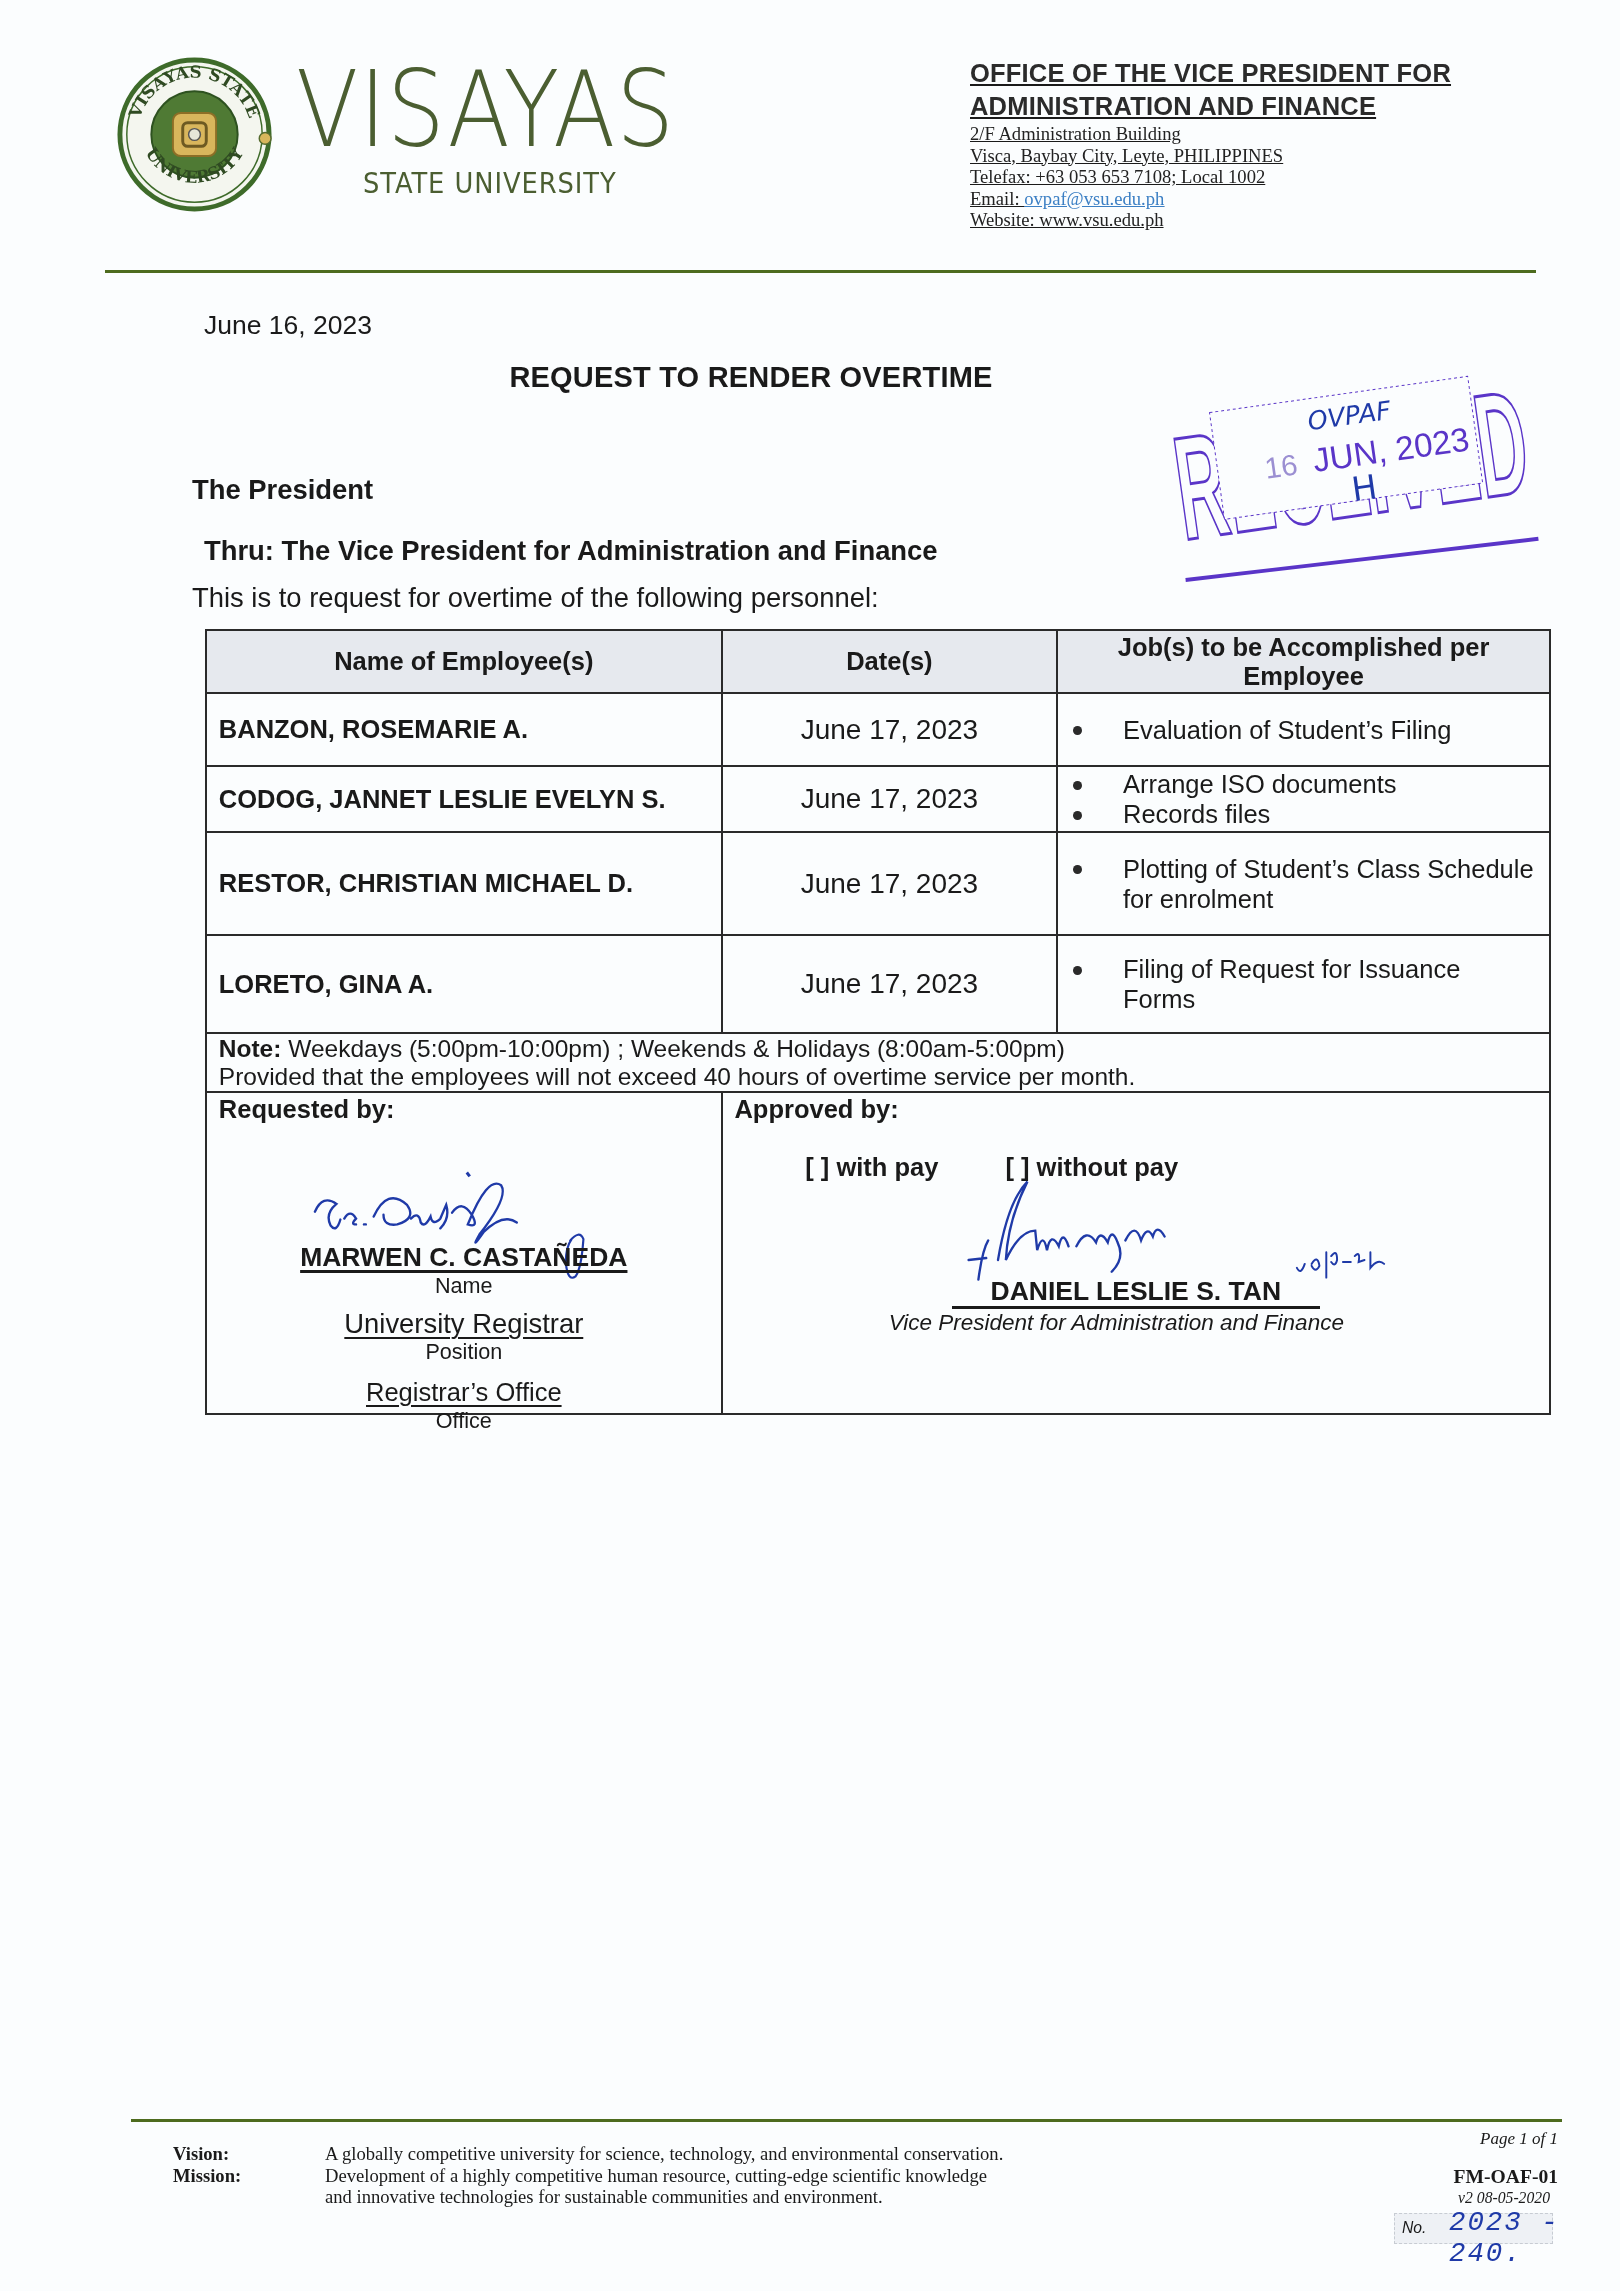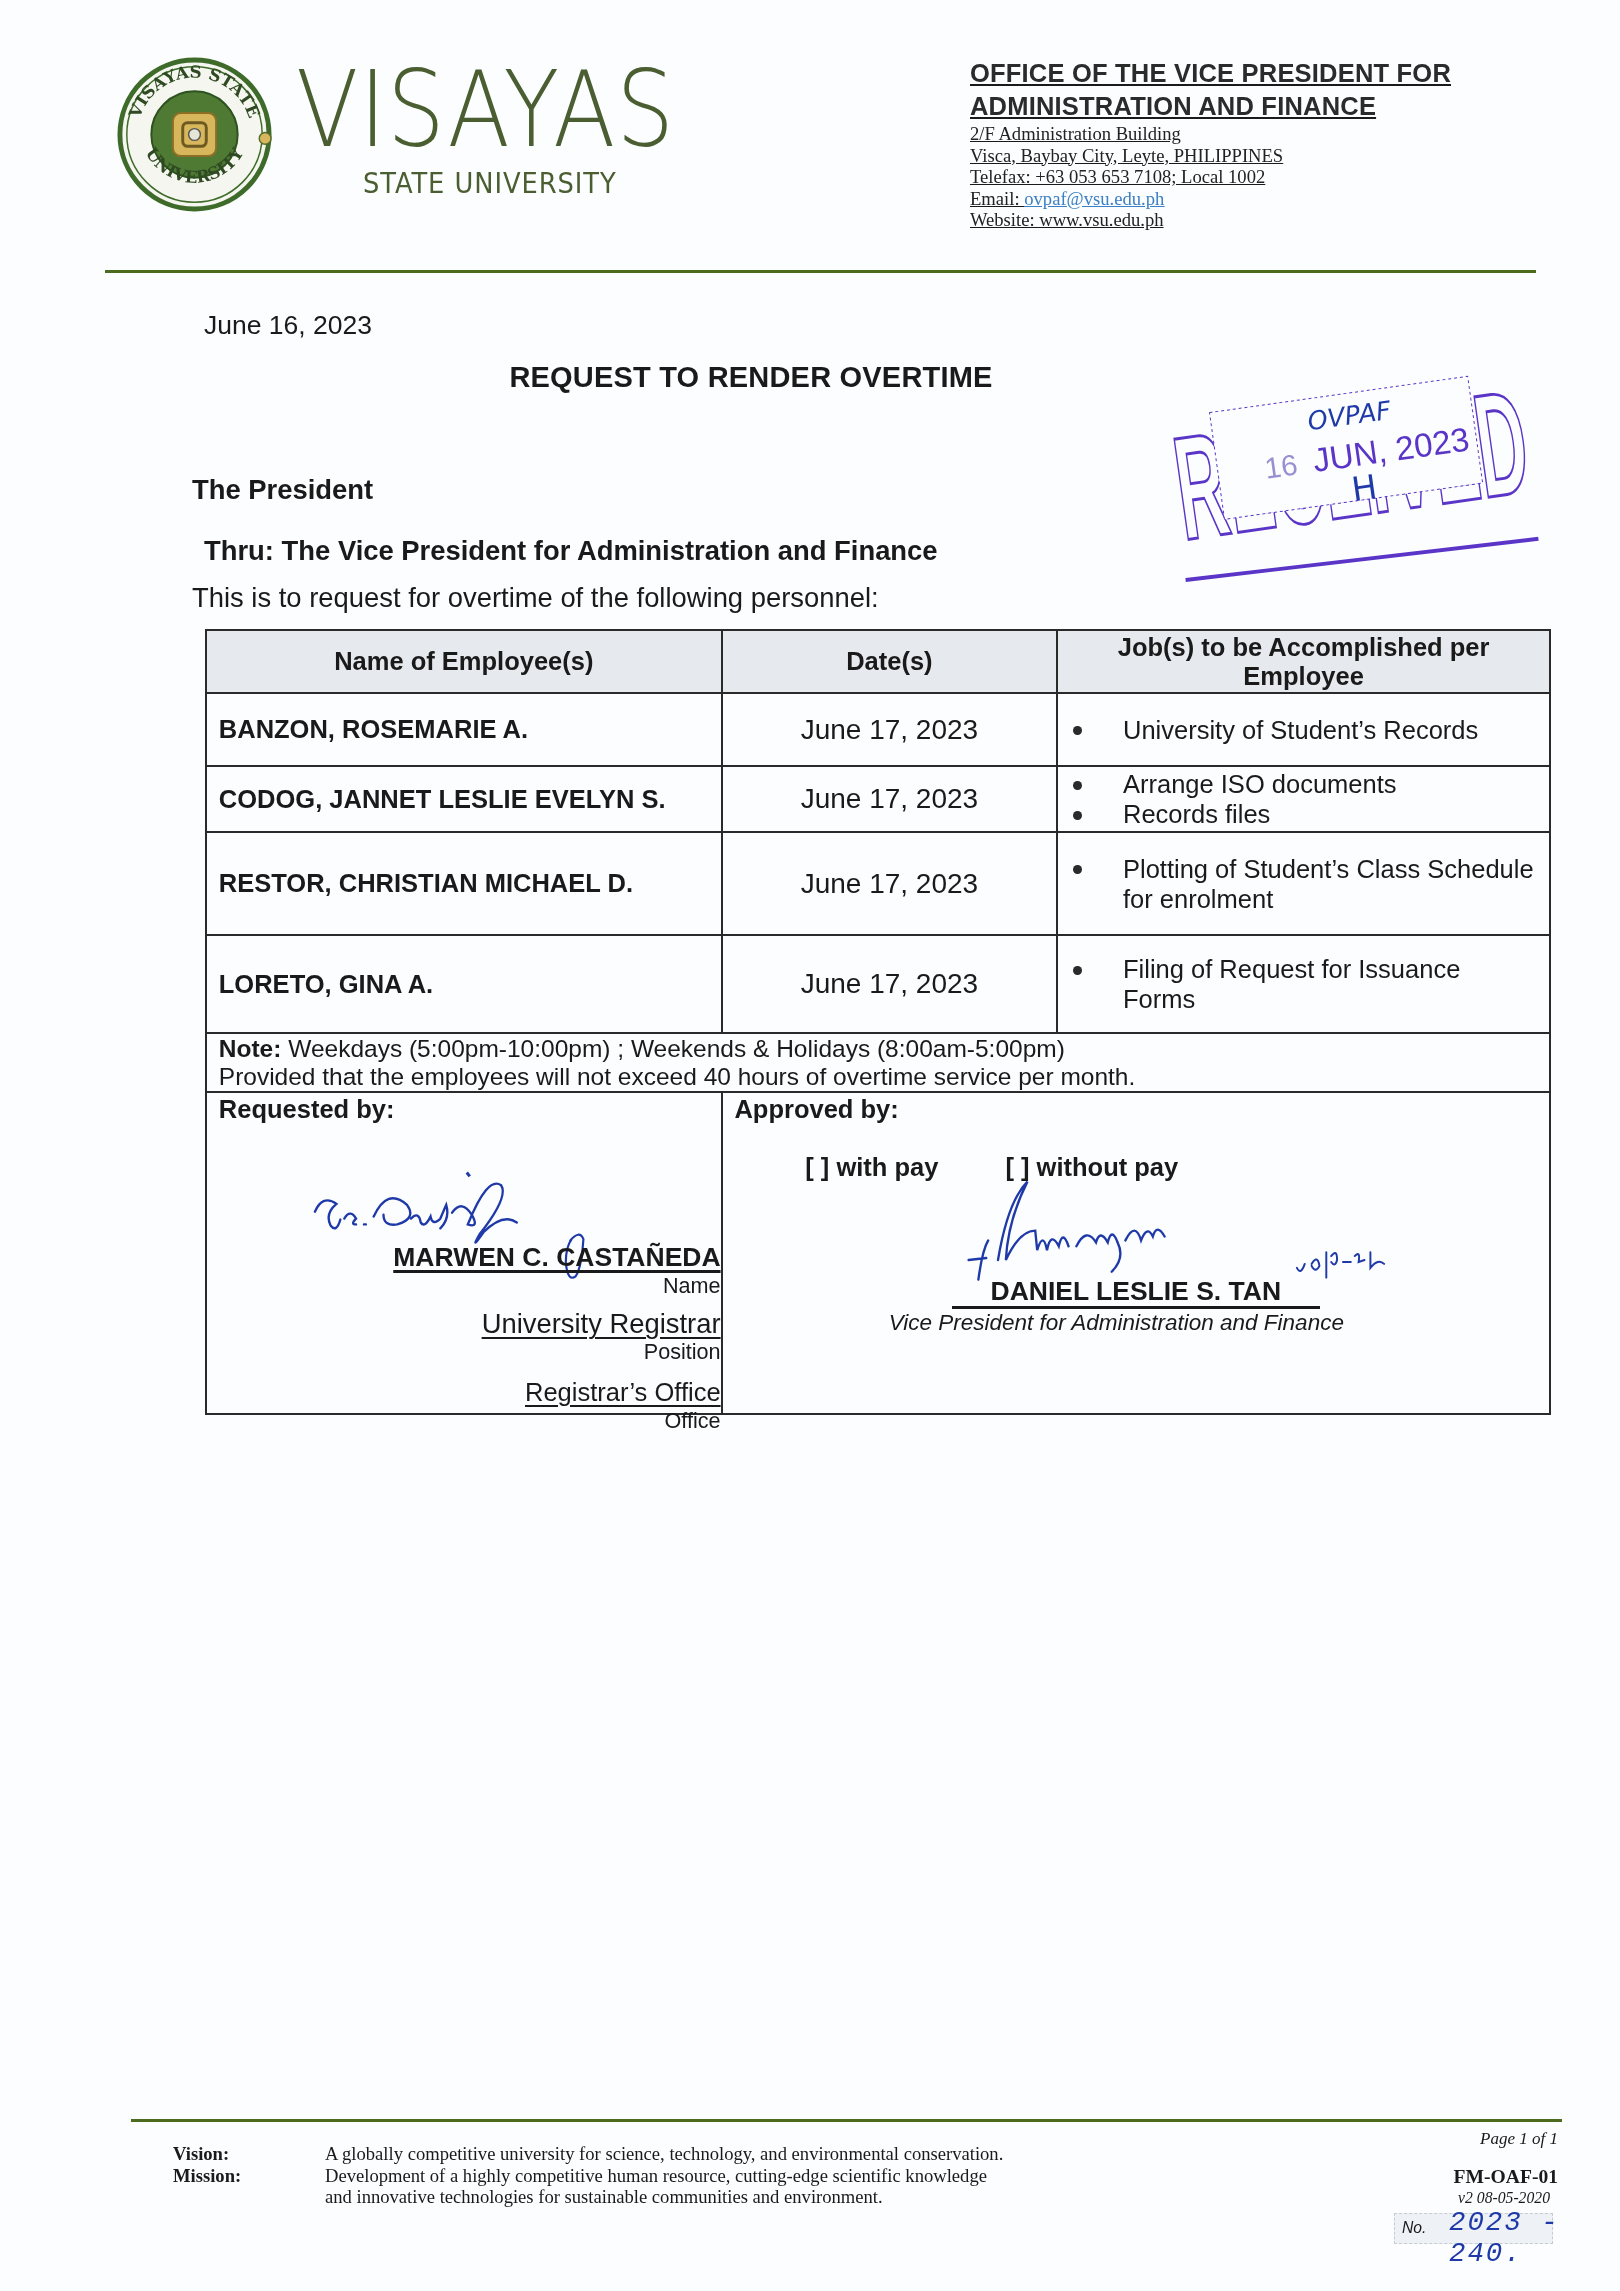--- a/index.html
+++ b/index.html
@@ -63,21 +63,21 @@
     tr.r4 td { height: 96px; }
     td.note { font-size: 24.5px; line-height: 28px; padding: 2px 11.8px; height: 57px; }
     td.note b { font-weight: 700; }
     td.sign { vertical-align: top; height: 320px; padding: 0; position: relative; }
 
     .sig-head { position: absolute; left: 11.8px; top: 2px; font-size: 25.5px; font-weight: 700; line-height: 29px; }
     .pay-opts { position: absolute; left: 11.8px; top: 31px; font-size: 25.5px; font-weight: 700; white-space: pre; }
     .pay-opts span { display: inline-block; }
     .pay-opts .opt2 { margin-left: 67px; }
 
-    .req-block { position: absolute; left: 0; width: 100%; top: 108px; text-align: right; }
+    .req-block { position: absolute; left: 0; width: 100%; top: 108px; text-align: center; }
     .req-name { font-size: 26.5px; font-weight: 700; text-decoration: underline; text-decoration-thickness: 2.9px; text-underline-offset: 3.9px; margin-top: 41px; }
     .req-cap { font-size: 21.6px; line-height: 25.5px; }
     .req-val { font-size: 27.4px; text-decoration: underline; text-decoration-thickness: 2px; text-underline-offset: 3.9px; margin-top: 9.8px; line-height: 31px; }
     .req-val.small { font-size: 25.5px; margin-top: 11.8px; }
 
     .app-block { position: absolute; left: 0; width: 100%; top: 145px; text-align: center; }
     .app-name { display: inline-block; font-size: 26.5px; font-weight: 700; border-bottom: 3.9px solid #1a1a1a; padding: 0 39px 0 39px; margin-top: 39px; line-height: 29px; }
     .app-cap { font-size: 22.5px; font-style: italic; line-height: 27.4px; margin-left: -39px; }
 
     .signature { position: absolute; }
@@ -159,21 +159,21 @@
       <th class="col-date">Date(s)</th>
       <th>Job(s) to be Accomplished per Employee</th>
     </tr>
   </thead>
   <tbody>
     <tr class="r1">
       <td class="name">BANZON, ROSEMARIE A.</td>
       <td class="date-cell">June 17, 2023</td>
       <td class="jobs">
         <ul class="joblist">
-            <li>University of Student’s Records</li>
+            <li>Evaluation of Student’s Filing</li>
           </ul>
       </td>
     </tr>
     <tr class="r2">
       <td class="name">CODOG, JANNET LESLIE EVELYN S.</td>
       <td class="date-cell">June 17, 2023</td>
       <td class="jobs">
         <ul class="joblist">
           <li>Arrange ISO documents</li>
           <li>Records files</li>

